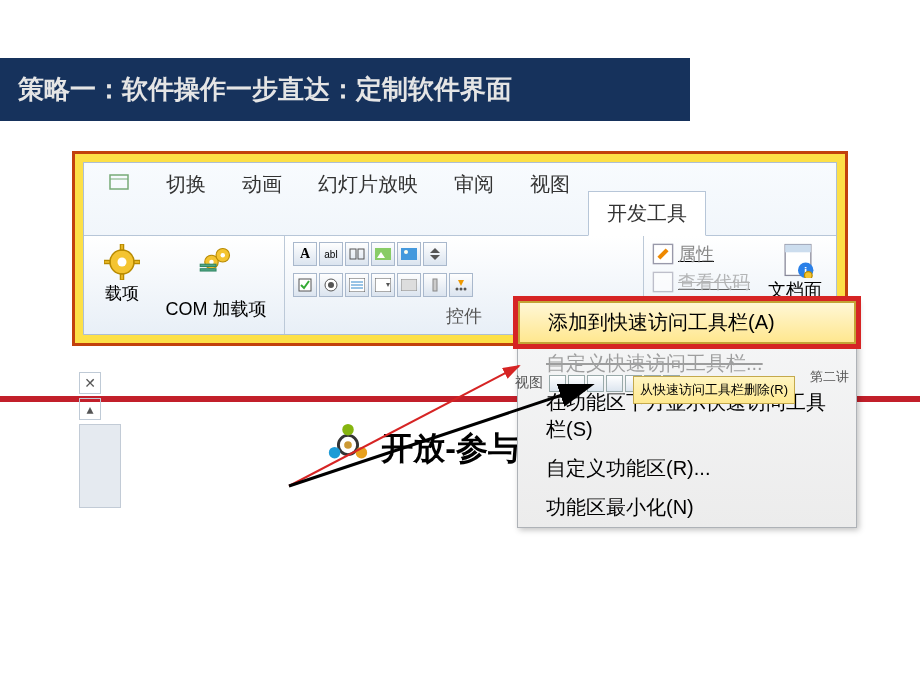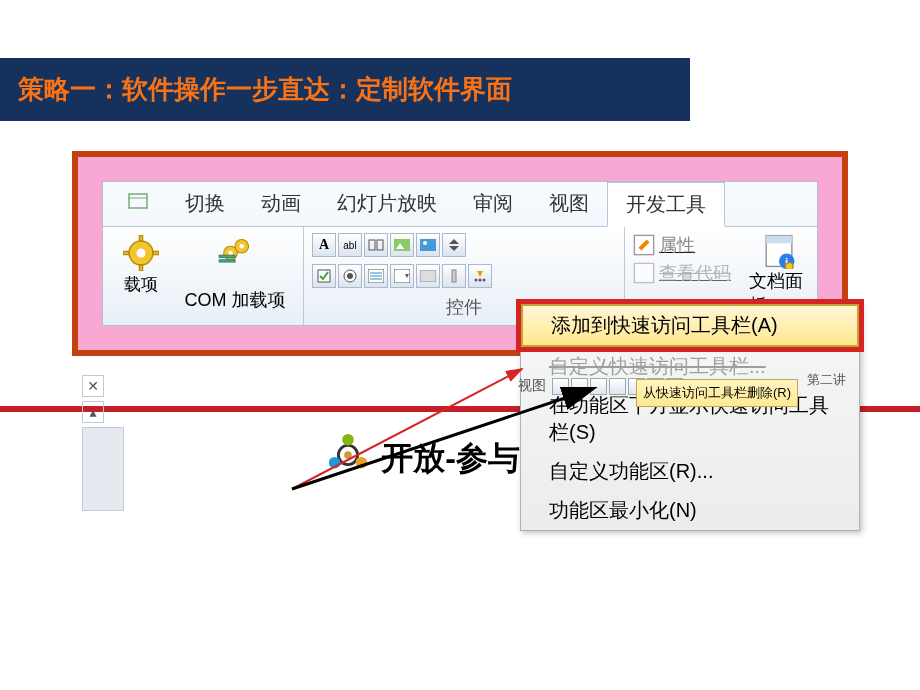--- a/index.html
+++ b/index.html
@@ -1,25 +1,25 @@
 <!DOCTYPE html>
 <html><head>
   <meta charset="utf-8">
   <style>
     * { margin: 0; padding: 0; box-sizing: border-box; }
     body { width: 920px; height: 690px; background: #fff; font-family: "Microsoft YaHei", Arial, sans-serif; position: relative; }
     
-    .title-bar { background: #16325c; color: #f97316; font-size: 26px; font-weight: bold; padding: 14px 18px; margin-top: 58px; width: 690px; }
-    
-    .ribbon-wrap { border: 6px solid #c2410c; margin: 30px 72px 0 72px; background: #f9a8d4; padding: 24px; position: relative; }
+    .title-bar { background: #16325c; color: #e5e5e5; font-size: 26px; font-weight: bold; padding: 14px 18px; margin-top: 58px; width: 690px; }
+    
+    .ribbon-wrap { border: 3px solid #c2410c; margin: 30px 72px 0 72px; background: #fde047; padding: 8px; position: relative; }
     .ribbon { background: linear-gradient(#f8fbfe,#e8eff7); border: 1px solid #aebfd4; }
     
     .tabs { display: flex; padding: 0 6px; font-size: 20px; border-bottom: 1px solid #b7c6d8; }
     .tab { padding: 8px 18px; color: #333; }
-    .tab.active { background: #fff; border: 1px solid #b7c6d8; border-bottom-color: #fff; margin-bottom: -1px; }
+    .tab.active { background: #fff; border: 1px solid #b7c6d8; border-bottom-color: #fff; margin-bottom: -1px; margin-top: 28px; }
     
     .groups { display: flex; background: linear-gradient(#fff,#e8eff7); }
     .group { border-right: 1px solid #bcc9d8; padding: 6px 8px 2px 8px; display: flex; flex-direction: column; }
     .group-body { display: flex; align-items: flex-start; gap: 4px; flex: 1; }
     .group-label { text-align: center; font-size: 18px; color: #555; padding: 4px 0; }
     
     .big-btn { display: flex; flex-direction: column; align-items: center; width: 60px; }
     .ico { width: 40px; height: 40px; display:flex; align-items:center; justify-content:center; }
     .sm-row { display:flex; gap:2px; margin-bottom:3px;}
     .sm-ico { width:24px; height:24px; border:1px solid #a9b8cc; background: linear-gradient(#fefefe,#dbe4ef); display:flex;align-items:center;justify-content:center;font-size:14px;}

